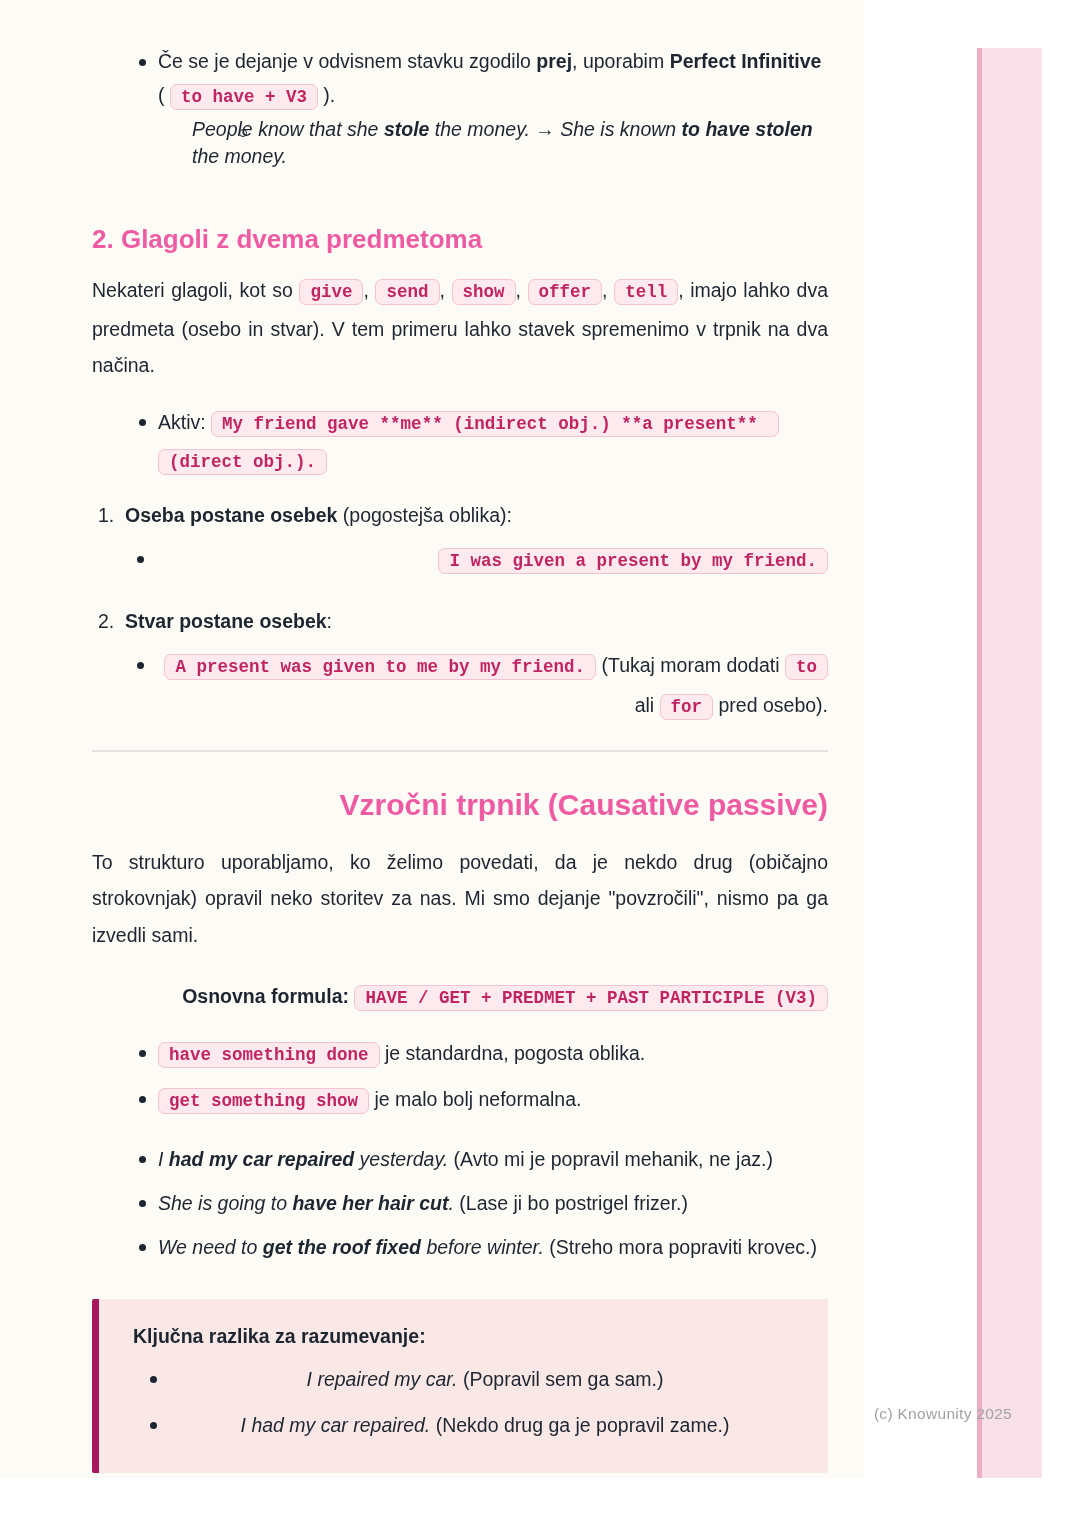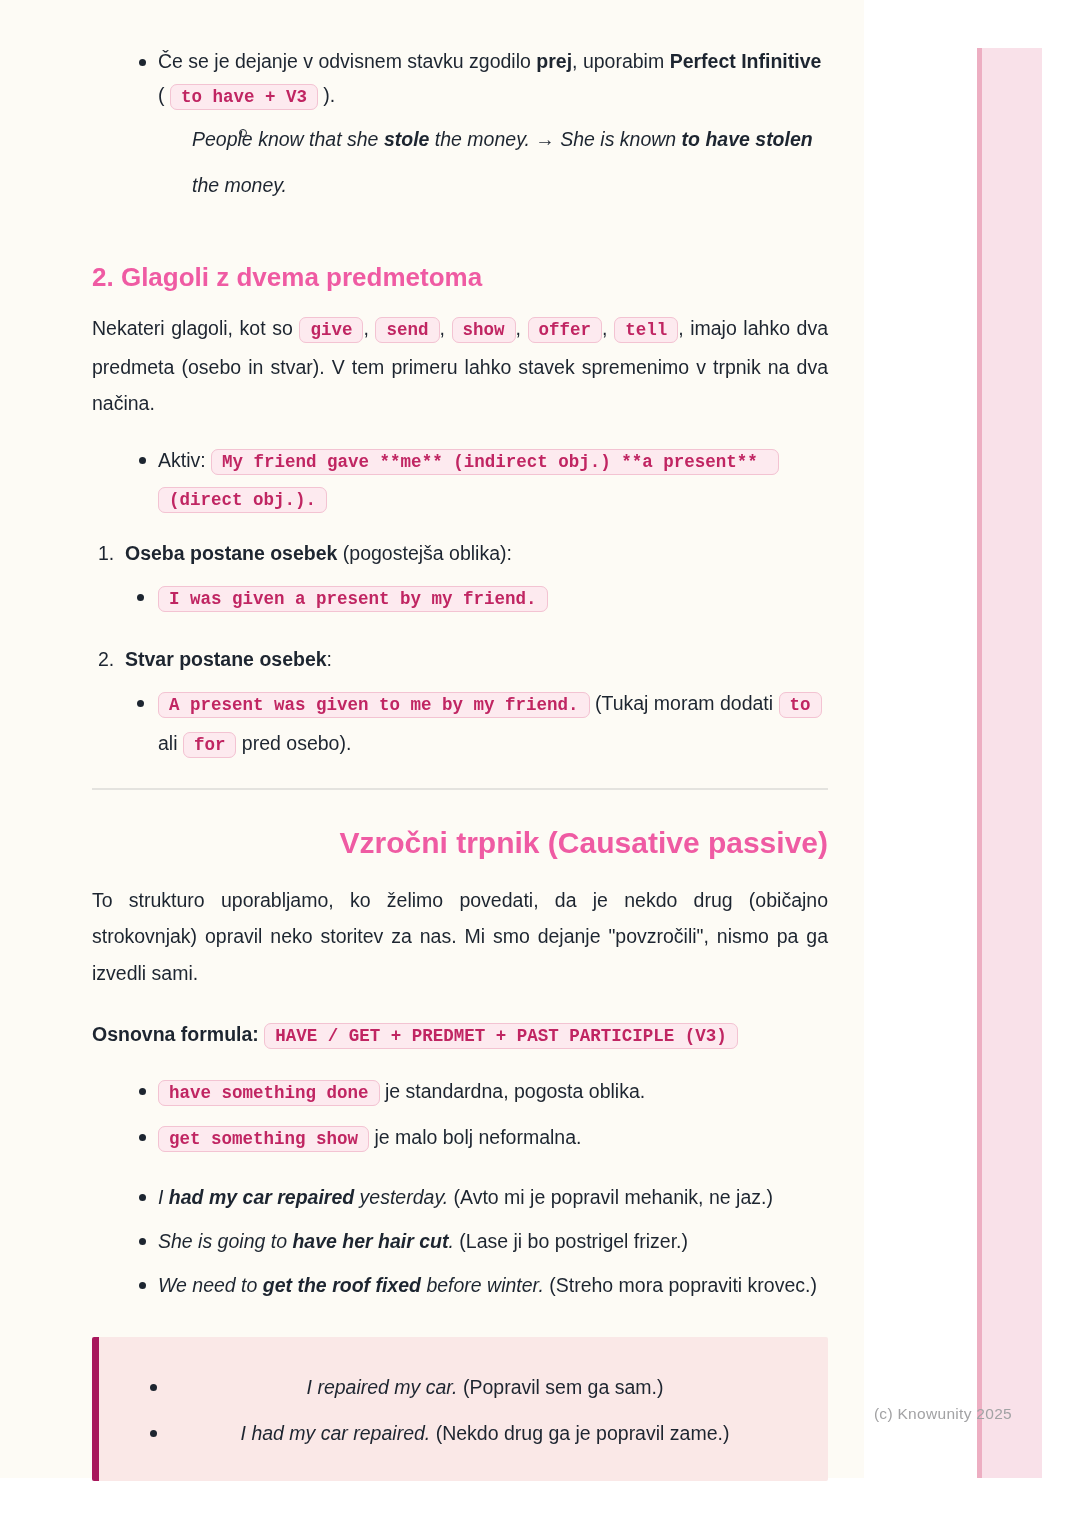--- a/index.html
+++ b/index.html
@@ -33,31 +33,31 @@
   h1.main { font-size: 30px; line-height: 38px; margin-top: 34px; text-align: right; }
   
   p { margin: 16px 0 0 0; }
   p.just { text-align: justify; line-height: 36.5px; }
   
   .ulist { margin-top: 18px; }
   .li1, .li2, .li1n, .cli { position: relative; }
   .li1  { padding-left: 66px;  margin-bottom: 8px; line-height: 36px; }
   .li1::before { content: ""; position: absolute; left: 47px; top: 15px;
     width: 7px; height: 7px; border-radius: 50%; background: var(--text); }
-  .li2  { padding-left: 100px; line-height: 46px; }
+  .li2  { padding-left: 100px; line-height: 27px; }
   .li2::before { content: ""; position: absolute; left: 81px; top: 13px;
     width: 6px; height: 6px; border-radius: 50%;
     border: 1.6px solid var(--text); background: transparent; }
   .li1n { padding-left: 33px; margin-bottom: 8px; line-height: 38px; }
   .li1n::before { content: ""; position: absolute; left: 12px; top: 16px;
     width: 7px; height: 7px; border-radius: 50%; background: var(--text); }
   .olist { margin-top: 18px; }
   .oli { position: relative; padding-left: 33px; margin-bottom: 24px; }
   .onum { position: absolute; left: 6px; }
-  .oli .sub { margin-top: 8px; }
+  .oli .sub { margin-top: 8px; text-align: right; }
   .toplist { margin-top: 44px; }
   .toplist .li1 { line-height: 34px; }
   
   .s-b { font-weight: 700; }
   .s-i { font-style: italic; }
   .s-bi { font-weight: 700; font-style: italic; }
   .s-c {
     font-family: "Liberation Mono", "DejaVu Sans Mono", monospace;
     font-size: 17.5px; font-weight: 600;
     color: var(--code_text, #c02562);
@@ -140,21 +140,21 @@
         </div>
       </div>
     </div>
 
     <div class="divider"></div>
 
     <h1 class="main">Vzročni trpnik (Causative passive)</h1>
 
     <p class="just" style="margin-top:20px;"><span>To strukturo uporabljamo, ko želimo povedati, da je nekdo drug (običajno strokovnjak) opravil neko storitev za nas. Mi smo dejanje "povzročili", nismo pa ga izvedli sami.</span></p>
 
-    <p style="margin-top:24px; line-height:38px;"><span class="s-b">Osnovna formula:</span><span> </span><span class="s-c">HAVE / GET + PREDMET + PAST PARTICIPLE (V3)</span></p>
+    <p style="margin-top:24px; line-height:38px;text-align:right;"><span class="s-b">Osnovna formula:</span><span> </span><span class="s-c">HAVE / GET + PREDMET + PAST PARTICIPLE (V3)</span></p>
 
     <div class="ulist">
       <div class="li1">
         <span><span class="s-c">have something done</span><span> je standardna, pogosta oblika.</span></span>
       </div>
       <div class="li1">
         <span><span class="s-c">get something show</span><span> je malo bolj neformalna.</span></span>
       </div>
     </div>
 
@@ -165,20 +165,21 @@
       </div>
       <div class="li1">
         <span><span class="s-i">She is going to </span><span class="s-bi">have her hair cut</span><span class="s-i">.</span><span> (Lase ji bo postrigel frizer.)</span></span>
       </div>
       <div class="li1">
         <span><span class="s-i">We need to </span><span class="s-bi">get the roof fixed</span><span class="s-i"> before winter.</span><span> (Streho mora popraviti krovec.)</span></span>
       </div>
     </div>
 
     <div class="callout">
+      <p><span class="s-b">Ključna razlika za razumevanje:</span></p>
       <div class="ulist">
         <div class="cli">
           <span><span class="s-i">I repaired my car.</span><span> (Popravil sem ga sam.)</span></span>
         </div>
         <div class="cli">
           <span><span class="s-i">I had my car repaired.</span><span> (Nekdo drug ga je popravil zame.)</span></span>
         </div>
       </div>
     </div>
 

